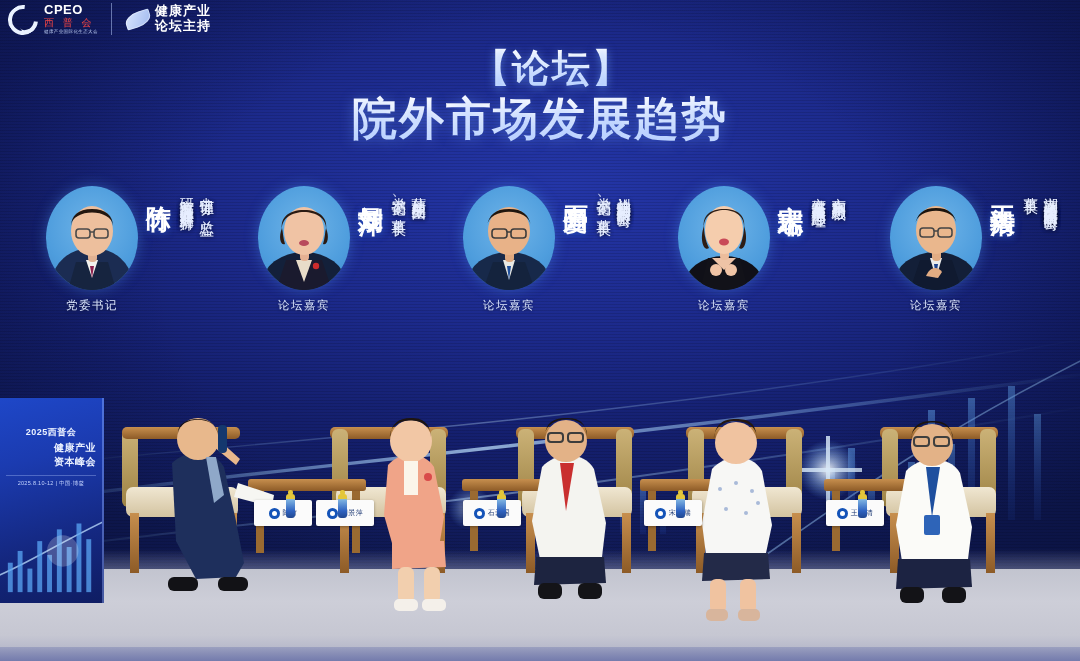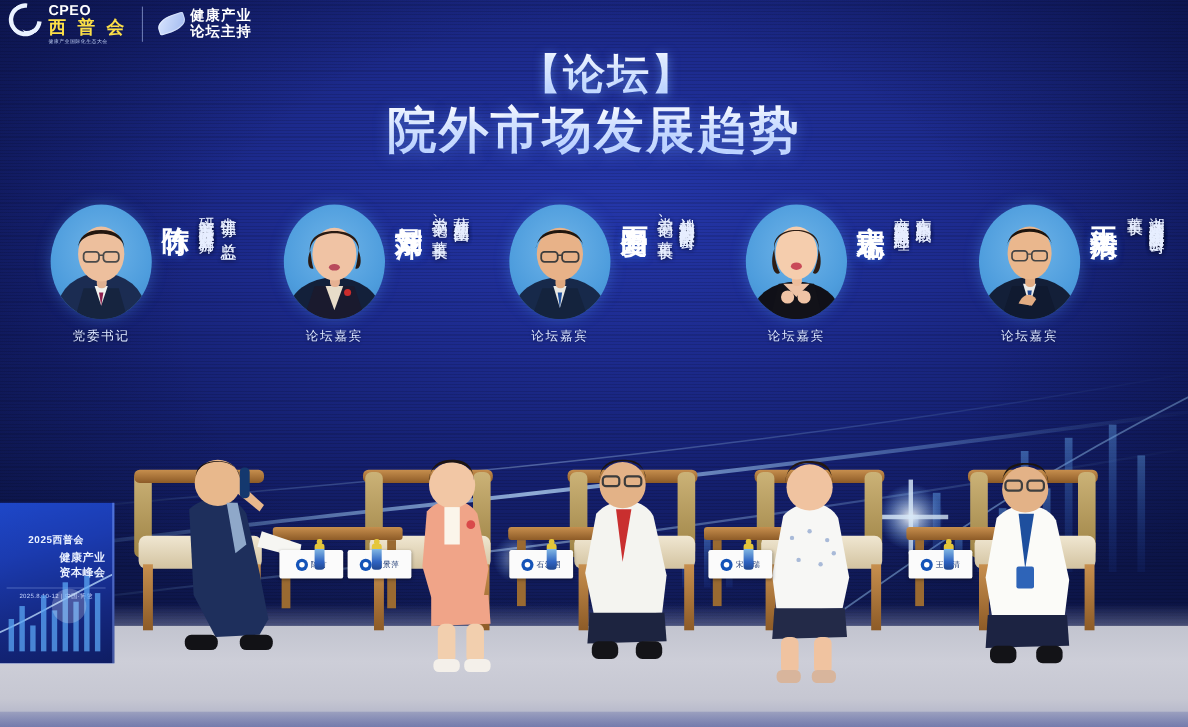--- a/index.html
+++ b/index.html
@@ -27,30 +27,30 @@
     position:absolute; inset:0;
     background:radial-gradient(ellipse 820px 560px at 50% 42%, rgba(0,0,0,0) 45%, rgba(3,8,40,.55) 100%);
     pointer-events:none;
   }
 
   
   .fx { position:absolute; left:0; top:0; width:1080px; height:620px; pointer-events:none; }
 
   
   .logobar{ position:absolute; left:8px; top:3px; display:flex; align-items:center; gap:13px; z-index:9; }
-  .logoA{ display:flex; align-items:flex-start; gap:6px; }
+  .logoA{ display:flex; align-items:flex-end; gap:6px; }
   .ring{
     width:30px;height:30px;border-radius:50%;
     border:4px solid #eaf2ff; border-right-color:transparent; transform:rotate(-38deg);
     position:relative; flex:0 0 auto;
   }
   .ring::after{content:"";position:absolute;left:3px;top:12px;width:16px;height:10px;border-bottom:4px solid #eaf2ff;border-radius:0 0 14px 14px;transform:rotate(16deg);}
   .logoTxt{ display:flex; flex-direction:column; line-height:1; }
   .logoTxt .lt1{ font-size:13px; font-weight:bold; color:#ffffff; letter-spacing:.5px; }
-  .logoTxt .lt2{ font-size:16px; font-weight:bold; color:#fde047; letter-spacing:3px; margin-top:2px;}
+  .logoTxt .lt2{ font-size:10px; font-weight:normal; color:#ef4444; letter-spacing:3px; margin-top:2px;}
   .logoTxt .lt3{ font-size:4.5px; color:#b9c9ef; letter-spacing:.4px; margin-top:2px;}
   .divider{ width:1px; height:32px; background:rgba(190,210,255,.5); }
   .logoB{ display:flex; align-items:center; gap:4px; }
   .leaf{
     width:26px;height:15px;flex:0 0 auto;
     background:linear-gradient(125deg,#dbe7ff,#9fb8ee);
     border-radius:60% 10% 60% 10%; transform:rotate(-18deg);
     box-shadow:inset 0 0 0 1px rgba(255,255,255,.4);
   }
   .logoB .bt{ display:flex;flex-direction:column; line-height:1.12; }
@@ -109,21 +109,21 @@
     content:""; position:absolute;left:0;bottom:0;width:100%;height:14px;
     background:linear-gradient(180deg,rgba(140,146,185,.65),rgba(110,118,170,.9));
   }
   .floorGlow{
     position:absolute;left:0;bottom:60px;width:1080px;height:52px;
     background:linear-gradient(180deg,rgba(30,45,130,0),rgba(200,205,225,.85));
   }
 
   
   .podium{
-    position:absolute; left:0; bottom:58px; width:104px; height:146px; z-index:6;
+    position:absolute; left:0; bottom:58px; width:104px; height:205px; z-index:6;
     background:linear-gradient(165deg,#1e47c8 0%, #1b3bb0 30%, #14277f 70%, #0f1d63 100%);
     border-right:2px solid rgba(170,195,255,.35);
     overflow:hidden;
   }
   .podium .pbTop{ padding:28px 6px 0 6px; text-align:center; }
   .podium .pb1{ font-size:9px; font-weight:bold; color:#eaf1ff; letter-spacing:.5px; }
   .podium .pb2{ font-size:10px; font-weight:bold; color:#eaf1ff; letter-spacing:.5px; margin-top:2px;margin-left:48px;}
   .podium .pb3{ font-size:5.5px; color:#c4d4ff; letter-spacing:.3px; margin-top:6px; border-top:1px solid rgba(180,200,255,.35); padding-top:4px;}
   .podium .bars{ position:absolute;left:0;bottom:0;width:100%;height:110px; }
 

